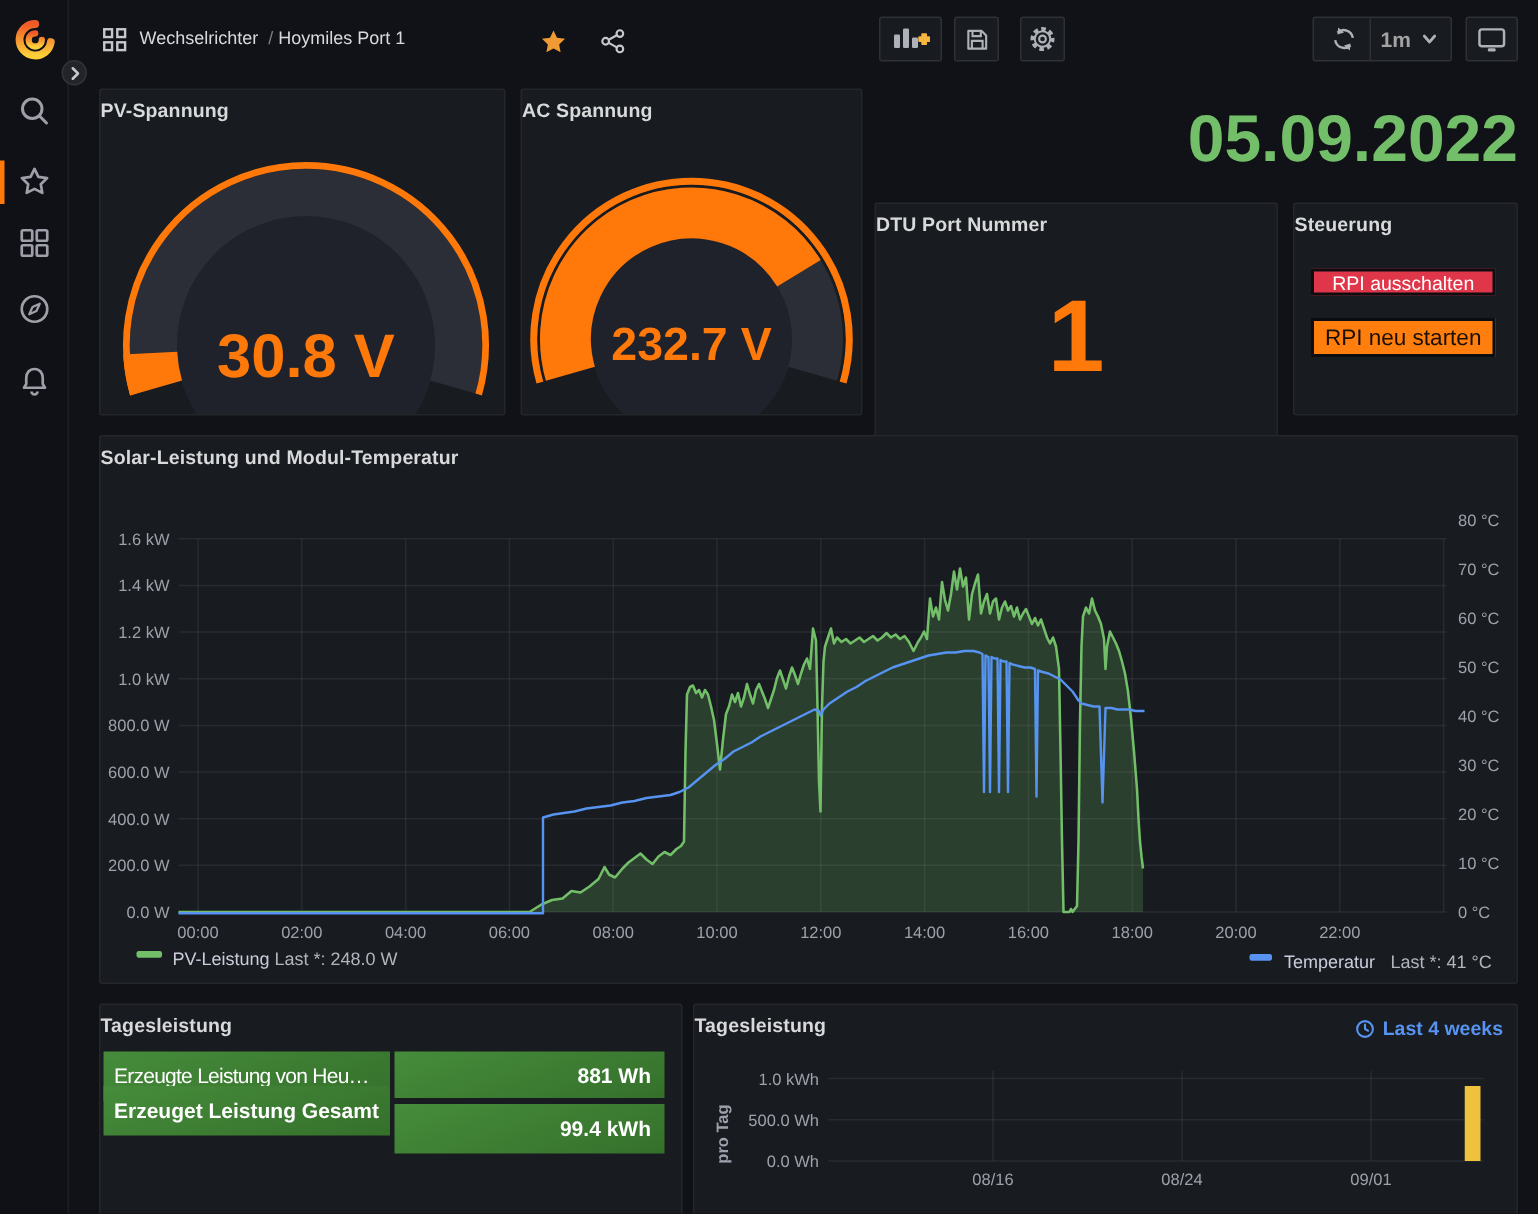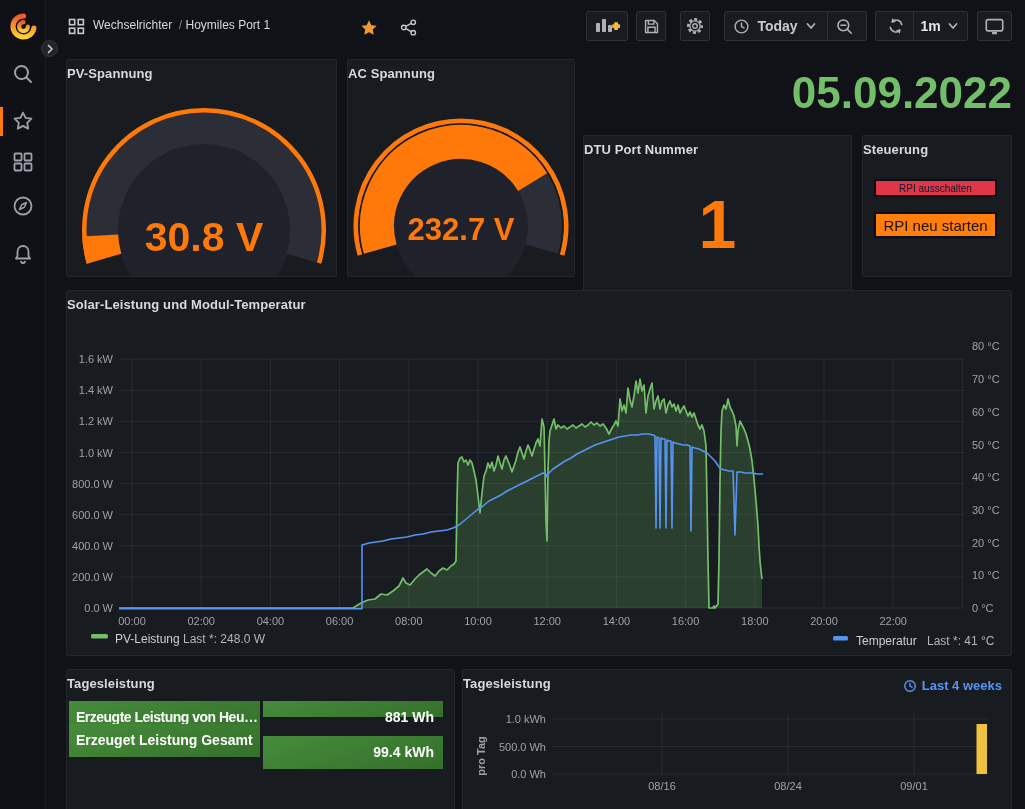--- a/index.html
+++ b/index.html
@@ -97,54 +97,34 @@
         </g>
       </svg>
     </div>
   <div class="toolbtn" style="position:absolute;left:634px;top:11px;width:30px;">
       <svg width="20" height="20" viewBox="0 0 24 24">
 <circle cx="12" cy="12" r="8" stroke="#AEB1B8" stroke-width="3.2" fill="none" stroke-dasharray="3.6 2.68" stroke-dashoffset="1.2"></circle>
 <circle cx="12" cy="12" r="6.2" stroke="#AEB1B8" stroke-width="1.6" fill="none"></circle>
 <circle cx="12" cy="12" r="2.7" stroke="#AEB1B8" stroke-width="1.7" fill="none"></circle>
       </svg>
     </div>
-  <div class="toolbtn" style="position:absolute;left:678px;top:11px;width:143px;">
-     <div style="display:flex;align-items:center;gap:7px;padding:0 4px;">
-        <svg width="17" height="17" viewBox="0 0 24 24">
-          <circle cx="12" cy="12" r="9" stroke="#AEB1B8" stroke-width="2" fill="none"></circle>
-          <path d="M12 7 v5 l3.5 2" stroke="#AEB1B8" stroke-width="2" fill="none" stroke-linecap="round"></path>
-        </svg>
-        <span style="font-size:14px;font-weight:bold;color:#C7CAD1;">Today</span>
-        <svg width="12" height="12" viewBox="0 0 12 12">
-          <path d="M2.5 4 L6 8 L9.5 4" stroke="#AEB1B8" stroke-width="1.8" fill="none" stroke-linecap="round" stroke-linejoin="round"></path>
-        </svg>
-      </div>
-     <div style="width:1px;height:28px;background:#2E3036;margin-left:6px;"></div>
-     <div style="width:34px;display:flex;justify-content:center;">
-        <svg width="19" height="19" viewBox="0 0 24 24">
-          <circle cx="10.5" cy="10.5" r="6.8" stroke="#AEB1B8" stroke-width="2" fill="none"></circle>
-          <line x1="15.7" y1="15.7" x2="20.5" y2="20.5" stroke="#AEB1B8" stroke-width="2" stroke-linecap="round"></line>
-          <line x1="7.5" y1="10.5" x2="13.5" y2="10.5" stroke="#AEB1B8" stroke-width="2" stroke-linecap="round"></line>
-        </svg>
-      </div>
-  </div>
   <div class="toolbtn" style="position:absolute;left:829px;top:11px;width:93px;">
      <div style="width:35px;display:flex;justify-content:center;">
         <svg width="18" height="18" viewBox="0 0 24 24">
           <g stroke="#AEB1B8" stroke-width="2.1" fill="none">
 <path d="M19.8 11 A8 8 0 0 0 6.2 6.4"></path>
             <path d="M4.2 13 A8 8 0 0 0 17.8 17.6"></path>
           </g>
 <path d="M6.8 1.8 L6.2 7.9 L12.0 6.3 Z" fill="#AEB1B8"></path>
           <path d="M17.2 22.2 L17.8 16.1 L12.0 17.7 Z" fill="#AEB1B8"></path>
         </svg>
       </div>
      <div style="width:1px;height:28px;background:#2E3036;"></div>
      <div style="display:flex;align-items:center;gap:6px;padding:0 6px;">
-        <span style="font-size:14px;font-weight:bold;color:#e5e5e5;">1m</span>
+        <span style="font-size:14px;font-weight:bold;color:#a3a3a3;">1m</span>
         <svg width="12" height="12" viewBox="0 0 12 12">
           <path d="M2.5 4 L6 8 L9.5 4" stroke="#AEB1B8" stroke-width="1.8" fill="none" stroke-linecap="round" stroke-linejoin="round"></path>
         </svg>
       </div>
   </div>
   <div class="toolbtn" style="position:absolute;left:931px;top:11px;width:35px;">
       <svg width="21" height="19" viewBox="0 0 24 22">
         <rect x="2.5" y="3" width="19" height="13" rx="2" stroke="#AEB1B8" stroke-width="1.9" fill="none"></rect>
         <rect x="9" y="17.5" width="6" height="2.6" rx="1" fill="#AEB1B8"></rect>
       </svg>
@@ -174,21 +154,21 @@
 </div>
 <div style="position:absolute;left:583px;top:59px;width:429px;height:68px;text-align:center;">
   <div style="font-size:44px;font-weight:bold;color:#73BF69;line-height:68px;text-align:right;">05.09.2022</div>
 </div>
 <div class="panel" style="left:583px;top:135px;width:269px;height:160px;">
   <div class="ptitle">DTU Port Nummer</div>
   <div style="position:absolute;left:0;right:0;top:49px;text-align:center;font-size:68px;font-weight:bold;color:#FF780A;">1</div>
 </div>
 <div class="panel" style="left:862px;top:135px;width:150px;height:142px;">
   <div class="ptitle">Steuerung</div>
-  <div style="position:absolute;left:11px;top:43px;width:123px;height:18px;background:#E0364A;border:2px solid #0C0D10;color:#0f172a;font-size:10px;display:flex;align-items:center;justify-content:center;">RPI ausschalten</div>
+  <div style="position:absolute;left:11px;top:43px;width:123px;height:18px;background:#E0364A;border:2px solid #0C0D10;color:#ffffff;font-size:13px;display:flex;align-items:center;justify-content:center;">RPI ausschalten</div>
   <div style="position:absolute;left:11px;top:76px;width:123px;height:26px;background:#FF7E0D;border:2px solid #0C0D10;color:#1A1006;font-size:15px;display:flex;align-items:center;justify-content:center;">RPI neu starten</div>
 </div>
 
 <div class="panel" style="left:66px;top:290px;width:946px;height:366px;">
   <div class="ptitle">Solar-Leistung und Modul-Temperatur</div>
   <svg width="946" height="366" style="position:absolute;left:0;top:0">
 <line x1="52" y1="317.0" x2="897.4" y2="317.0" stroke="rgba(204,204,220,0.09)" stroke-width="1"></line>
       <line x1="52" y1="285.9" x2="897.4" y2="285.9" stroke="rgba(204,204,220,0.09)" stroke-width="1"></line>
       <line x1="52" y1="254.8" x2="897.4" y2="254.8" stroke="rgba(204,204,220,0.09)" stroke-width="1"></line>
       <line x1="52" y1="223.7" x2="897.4" y2="223.7" stroke="rgba(204,204,220,0.09)" stroke-width="1"></line>
@@ -247,22 +227,22 @@
 <text x="48" y="352" class="leglab">PV-Leistung</text>
 <text x="116" y="352" class="leglab2">Last *: 248.0 W</text>
 <rect x="766" y="345" width="15" height="4.5" rx="1.5" fill="#5794F2"></rect>
 <text x="789" y="354" class="leglab">Temperatur</text>
 <text x="860" y="354" class="leglab2">Last *: 41 °C</text>
 </svg>
 </div>
 
 <div class="panel" style="left:66px;top:669px;width:389px;height:160px;">
   <div class="ptitle">Tagesleistung</div>
-  <div style="position:absolute;left:2px;top:31px;width:191px;height:33px;background:linear-gradient(160deg,#468C3B,#35702B);color:#fff;font-size:14px;font-weight:bold;line-height:33px;padding-left:7px;white-space:nowrap;overflow:hidden;letter-spacing:-0.5px;">Erzeugte Leistung von Heu…</div>
-  <div style="position:absolute;left:196px;top:31px;width:180px;height:16px;background:linear-gradient(160deg,#468C3B,#35702B);color:#fff;font-size:14px;font-weight:bold;line-height:33px;text-align:right;padding-right:9px;white-space:nowrap;">881 Wh</div>
+  <div style="position:absolute;left:2px;top:31px;width:191px;height:33px;background:linear-gradient(160deg,#468C3B,#35702B);color:#fff;font-size:14px;font-weight:normal;line-height:33px;padding-left:7px;white-space:nowrap;overflow:hidden;letter-spacing:-0.5px;">Erzeugte Leistung von Heu…</div>
+  <div style="position:absolute;left:196px;top:31px;width:180px;height:31px;background:linear-gradient(160deg,#468C3B,#35702B);color:#fff;font-size:14px;font-weight:bold;line-height:33px;text-align:right;padding-right:9px;white-space:nowrap;">881 Wh</div>
   <div style="position:absolute;left:2px;top:54px;width:191px;height:33px;background:linear-gradient(160deg,#468C3B,#35702B);color:#fff;font-size:14px;font-weight:bold;line-height:33px;padding-left:7px;white-space:nowrap;overflow:hidden;">Erzeuget Leistung Gesamt</div>
   <div style="position:absolute;left:196px;top:66px;width:180px;height:33px;background:linear-gradient(160deg,#468C3B,#35702B);color:#fff;font-size:14px;font-weight:bold;line-height:33px;text-align:right;padding-right:9px;white-space:nowrap;">99.4 kWh</div>
 </div>
 <div class="panel" style="left:462px;top:669px;width:550px;height:160px;">
   <div class="ptitle">Tagesleistung</div>
   <div style="position:absolute;right:9px;top:8px;display:flex;align-items:center;gap:5px;">
       <svg width="14" height="14" viewBox="0 0 24 24">
         <circle cx="12" cy="12" r="9" stroke="#5794F2" stroke-width="2.4" fill="none"></circle>
         <path d="M12 7 v5 l3.5 2" stroke="#5794F2" stroke-width="2.4" fill="none" stroke-linecap="round"></path>
       </svg>

